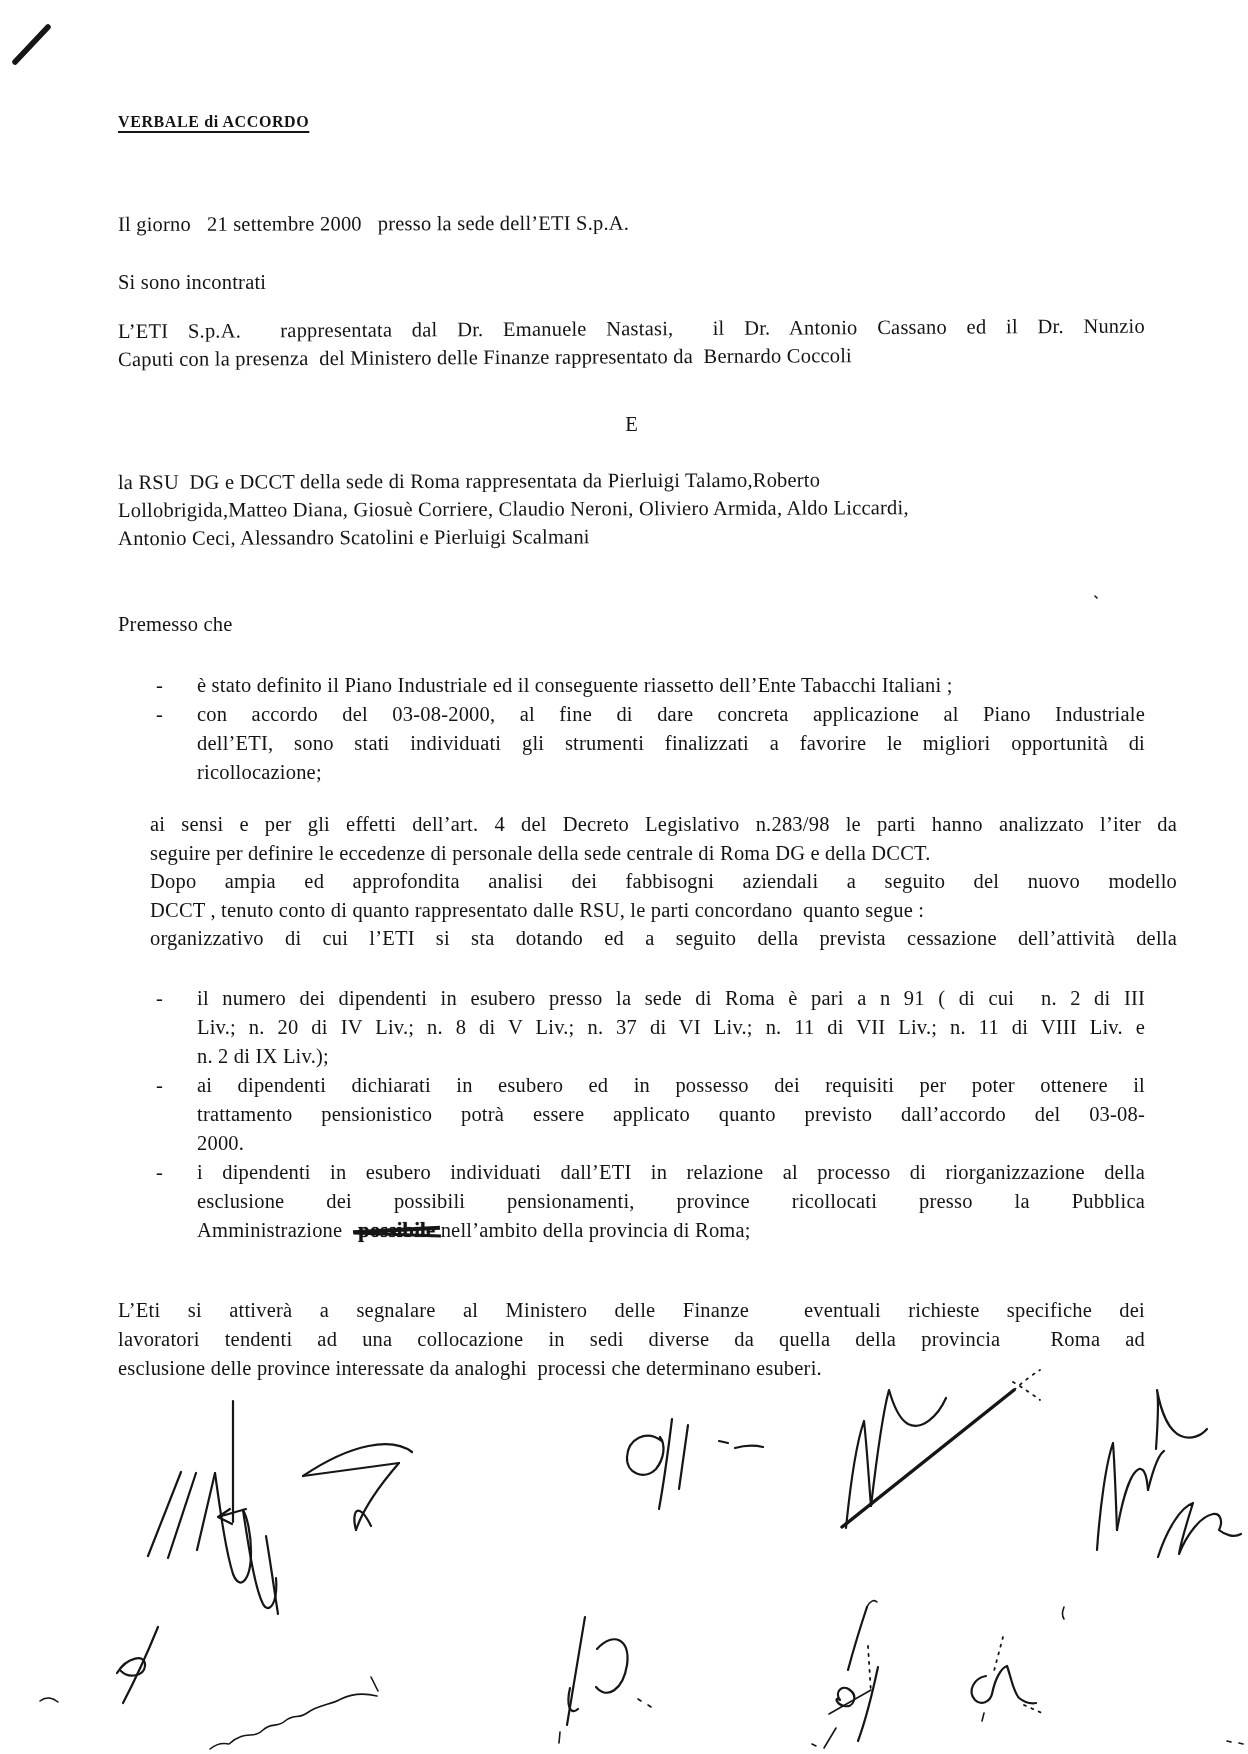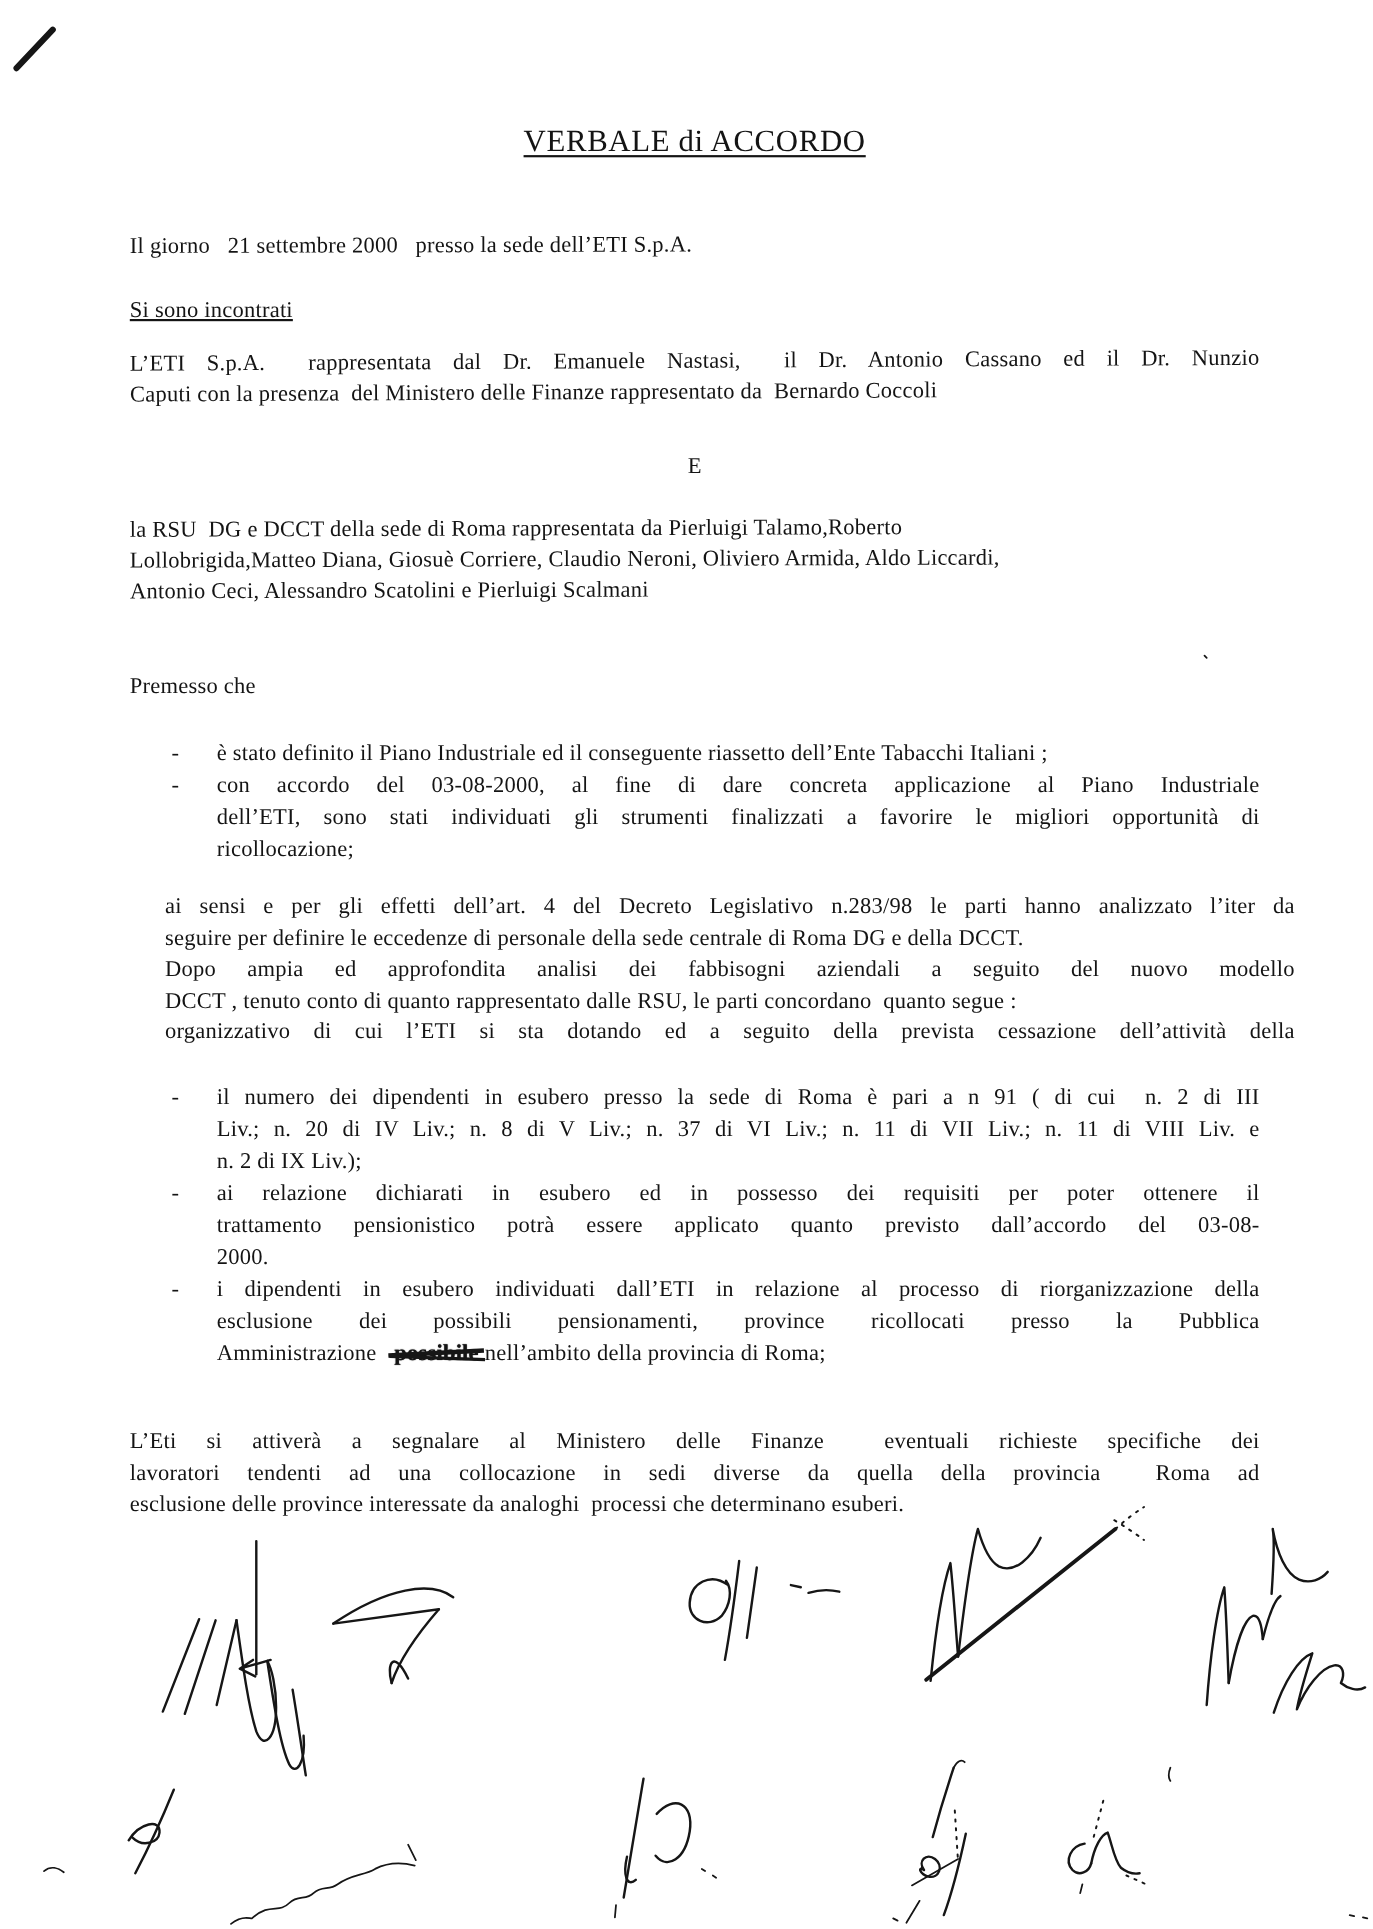--- a/index.html
+++ b/index.html
@@ -4,26 +4,26 @@
 <style>
   html,body{margin:0;padding:0;background:#fff;}
   .page{
     position:relative;width:1248px;height:1754px;background:#fff;
     font-family:"Liberation Serif","DejaVu Serif",serif;color:#141414;
     overflow:hidden;
   }
   .abs{position:absolute;}
   .bt{font-size:20.5px;line-height:29px;letter-spacing:0.2px;}
   .title{
-    top:113px;left:118px;width:1027px;text-align:center;
-    font-size:28px;font-weight:normal;letter-spacing:0.6px;
+    top:113px;left:118px;width:1027px;
+    font-size:16px;font-weight:bold;letter-spacing:0.6px;
   }
   .title span{text-decoration:underline;text-decoration-thickness:2px;text-underline-offset:4px;}
   .date-line{top:210px;left:118px;width:1027px;transform:rotate(-0.15deg);transform-origin:left center;}
-  .intro-line{top:268px;left:118px;width:1027px;text-decoration:underline;}
+  .intro-line{top:268px;left:118px;width:1027px;}
   .party1{top:318px;left:118px;width:1027px;line-height:27.5px;transform:rotate(-0.3deg);transform-origin:left center;}
   .conj{top:410px;left:118px;width:1027px;text-align:center;}
   .party2{top:468px;left:118px;width:1027px;line-height:28px;transform:rotate(-0.2deg);transform-origin:left center;}
   .premesso{top:610px;left:118px;width:1027px;text-align:left;}
   .premise-list{top:671px;left:118px;width:1027px;line-height:29px;}
   .analysis{top:810px;left:118px;width:1027px;line-height:28.5px;margin-left:32px;}
   .agreement-list{top:984px;left:118px;width:1027px;line-height:29px;}
   .closing{top:1296px;left:118px;width:1027px;line-height:29px;}
   .ln{white-space:normal;}
   .j{text-align:justify;text-align-last:justify;}
@@ -97,21 +97,21 @@
         <span class="bullet-marker">-</span>
         <div>
           <div class="ln j">il numero dei dipendenti in esubero presso la sede di Roma è pari a n 91 ( di cui &nbsp;n. 2 di III</div>
           <div class="ln j">Liv.; n. 20 di IV Liv.; n. 8 di V Liv.; n. 37 di VI Liv.; n. 11 di VII Liv.; n. 11 di VIII Liv. e</div>
           <div class="ln">n. 2 di IX Liv.);</div>
         </div>
       </div>
       <div class="bullet-item">
         <span class="bullet-marker">-</span>
         <div>
-          <div class="ln j">ai relazione dichiarati in esubero ed in possesso dei requisiti per poter ottenere il</div>
+          <div class="ln j">ai dipendenti dichiarati in esubero ed in possesso dei requisiti per poter ottenere il</div>
           <div class="ln j">trattamento pensionistico potrà essere applicato quanto previsto dall’accordo del 03-08-</div>
           <div class="ln">2000.</div>
         </div>
       </div>
       <div class="bullet-item">
         <span class="bullet-marker">-</span>
         <div>
           <div class="ln j">i dipendenti in esubero individuati dall’ETI in relazione al processo di riorganizzazione della</div>
           <div class="ln j">esclusione dei possibili pensionamenti, province ricollocati presso la Pubblica</div>
           <div class="ln"><span>Amministrazione &nbsp;&nbsp;</span><span class="strike">possibile</span><span> nell’ambito della provincia di Roma;</span></div>

